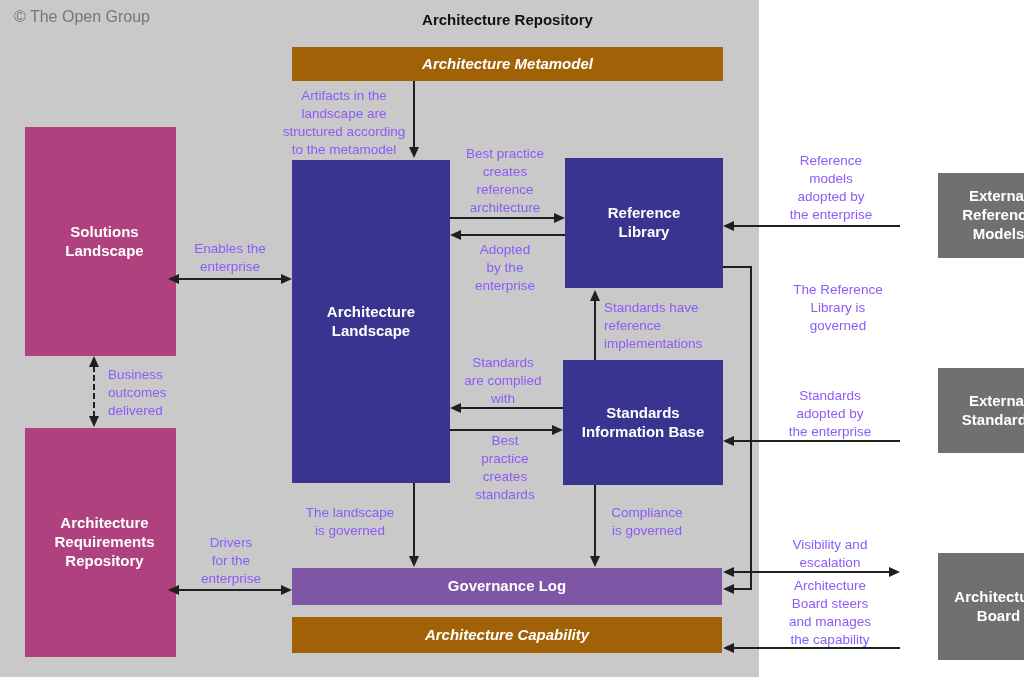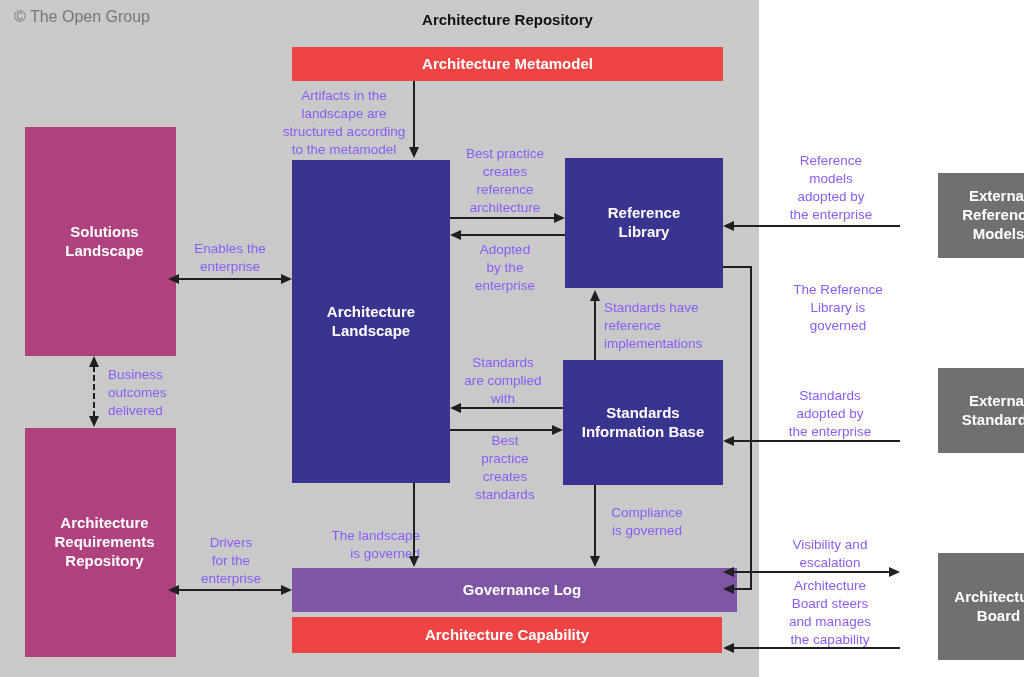--- a/index.html
+++ b/index.html
@@ -9,21 +9,21 @@
   }
   #panel { position:absolute; left:0; top:0; width:759px; height:677px; background:#c9c9c9; }
   .copyright { position:absolute; left:14px; top:8px; font-size:16px; color:#767676; }
   .title { position:absolute; left:292px; top:11px; width:431px; text-align:center;
            font-size:15px; font-weight:bold; color:#111; }
   .box { position:absolute; display:flex; align-items:center; justify-content:center;
          text-align:center; color:#ffffff; font-weight:bold; font-size:15px;
          line-height:1.25; white-space:pre-line; }
   .indigo  { background:#3a3491; }
   .pink    { background:#b0417f;padding-left:8px; }
-  .green   { background:#ef4444; }
+  .green   { background:#a16207;font-style:italic; }
   .purple  { background:#7e56a5; }
   .graybox { background:#707070;margin-left:38px; }
   .lbl { position:absolute; font-size:13.5px; line-height:1.33; color:#8b5cf6;
          text-align:center; white-space:pre-line; }
   .lbl.left { text-align:left; }
   .hl { position:absolute; height:2px; background:#1f1f1f; }
   .vl { position:absolute; width:2px; background:#1f1f1f; }
   .vdash { position:absolute; width:0; border-left:2px dashed #1f1f1f; }
   .ah { position:absolute; width:0; height:0; }
   .ah.l { border-top:5px solid transparent; border-bottom:5px solid transparent; border-right:11px solid #1f1f1f; }
@@ -45,21 +45,21 @@
 Landscape</div>
   <div class="box indigo" style="left:292px; top:160px; width:158px; height:323px;">Architecture
 Landscape</div>
   <div class="box indigo" style="left:565px; top:158px; width:158px; height:130px;">Reference
 Library</div>
   <div class="box indigo" style="left:563px; top:360px; width:160px; height:125px;">Standards
 Information Base</div>
   <div class="box pink" style="left:25px;  top:428px; width:143px; height:229px;">Architecture
 Requirements
 Repository</div>
-  <div class="box purple" style="left:292px; top:568px; width:430px; height:44px;padding-left:15px;">Governance Log</div>
+  <div class="box purple" style="left:292px; top:568px; width:430px; height:37px;">Governance Log</div>
   <div class="box green" style="left:292px; top:617px; width:430px; height:36px;">Architecture Capability</div>
 
   <div class="box graybox" style="left:900px; top:173px; width:121px; height:85px;">External
 Reference
 Models</div>
   <div class="box graybox" style="left:900px; top:368px; width:121px; height:85px;">External
 Standards</div>
   <div class="box graybox" style="left:900px; top:553px; width:121px; height:107px;">Architecture
 Board</div>
 
@@ -85,21 +85,21 @@
   <div class="lbl left" style="left:604px; top:299px;">Standards have
 reference
 implementations</div>
   <div class="lbl" style="left:443px; top:354px; width:120px;">Standards
 are complied
 with</div>
   <div class="lbl" style="left:445px; top:432px; width:120px;">Best
 practice
 creates
 standards</div>
-  <div class="lbl" style="left:280px; top:527px; width:140px;text-align:right;">The landscape
+  <div class="lbl" style="left:280px; top:504px; width:140px;">The landscape
 is governed</div>
   <div class="lbl" style="left:577px; top:504px; width:140px;">Compliance
 is governed</div>
   <div class="lbl" style="left:771px; top:152px; width:120px;">Reference
 models
 adopted by
 the enterprise</div>
   <div class="lbl" style="left:778px; top:281px; width:120px;">The Reference
 Library is
 governed</div>

